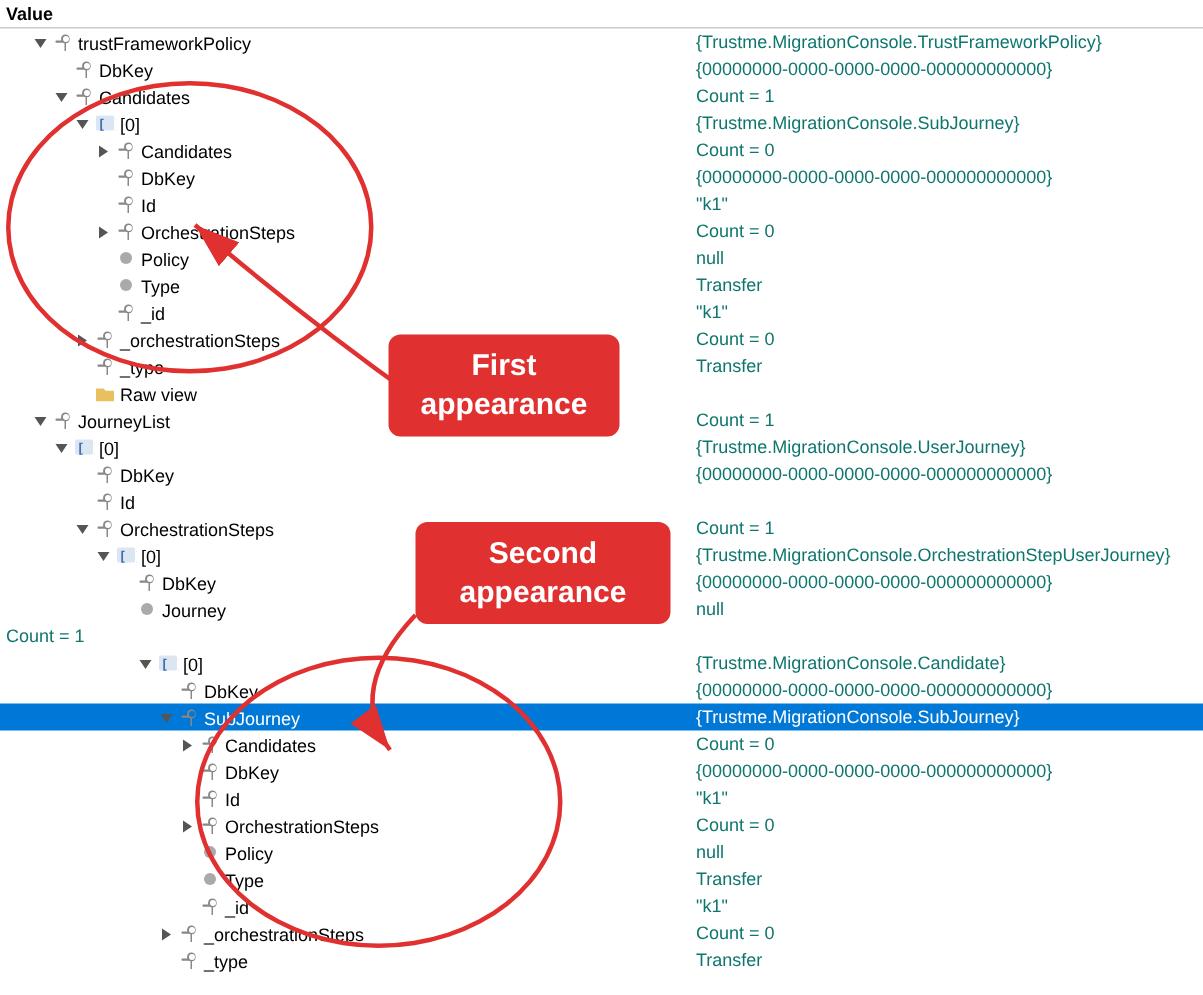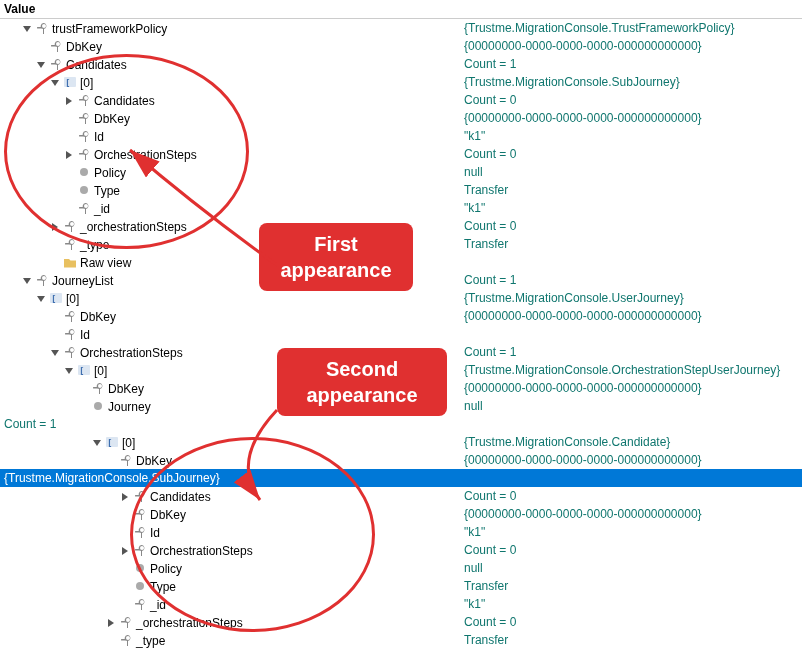--- a/index.html
+++ b/index.html
@@ -474,20 +474,33 @@
             <svg width="14" height="14" viewBox="0 0 14 14">
               <path d="M9 2a3 3 0 0 1 0 5.9V13h-1V7.9A3 3 0 0 1 9 2zm0 1a2 2 0 1 0 0 4 2 2 0 0 0 0-4z" fill="#888"></path>
               <rect x="2" y="6" width="5" height="1.5" rx="0.5" fill="#888"></rect>
             </svg>
           </span>
           <span>DbKey</span>
         </div>
         <div class="value-cell">{00000000-0000-0000-0000-000000000000}</div>
       </div>
       <div class="tree-row selected">
+        <div class="name-cell">
+          <span class="indent" style="width: 84px;"></span>
+          <span class="expander">
+            <span class="expander-triangle down"></span>
+          </span>
+          <span class="icon">
+            <svg width="14" height="14" viewBox="0 0 14 14">
+              <path d="M9 2a3 3 0 0 1 0 5.9V13h-1V7.9A3 3 0 0 1 9 2zm0 1a2 2 0 1 0 0 4 2 2 0 0 0 0-4z" fill="#888"></path>
+              <rect x="2" y="6" width="5" height="1.5" rx="0.5" fill="#888"></rect>
+            </svg>
+          </span>
+          <span>SubJourney</span>
+        </div>
         <div class="value-cell">{Trustme.MigrationConsole.SubJourney}</div>
       </div>
       <div class="tree-row">
         <div class="name-cell">
           <span class="indent" style="width: 98px;"></span>
           <span class="expander">
             <span class="expander-triangle right"></span>
           </span>
           <span class="icon">
             <svg width="14" height="14" viewBox="0 0 14 14">

